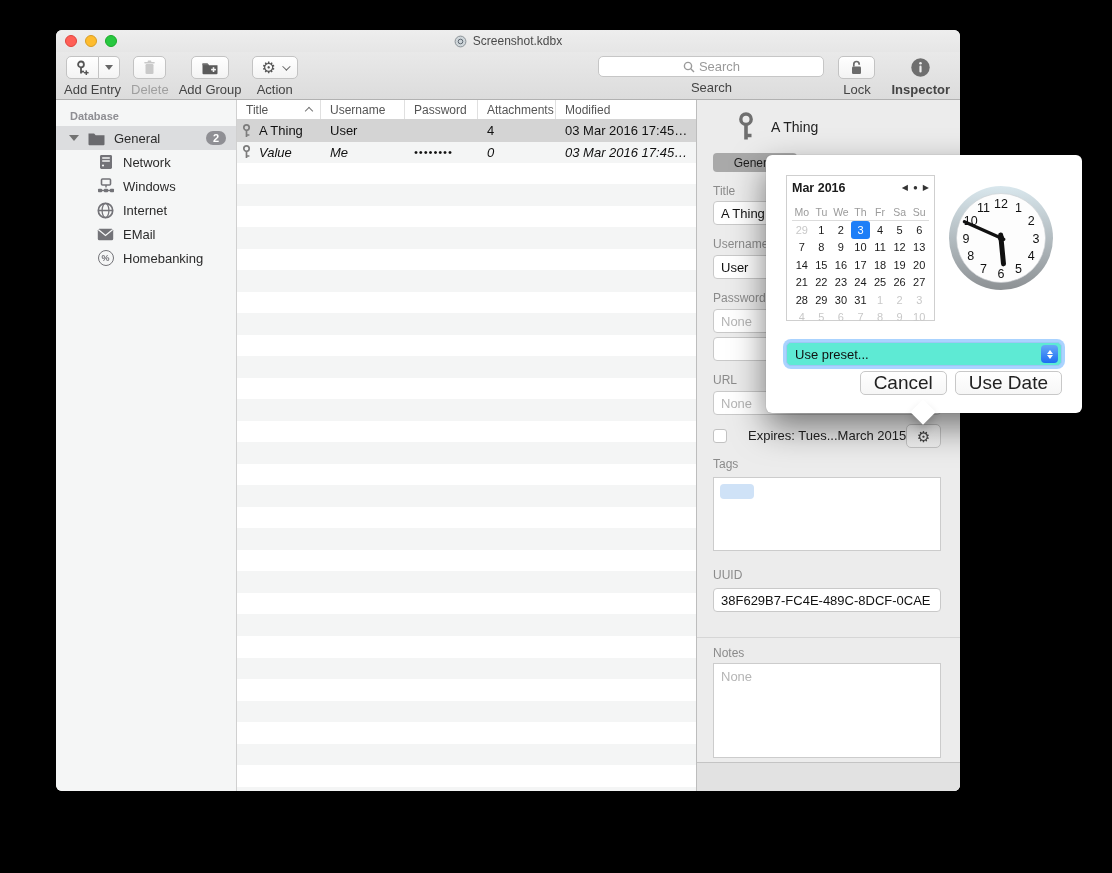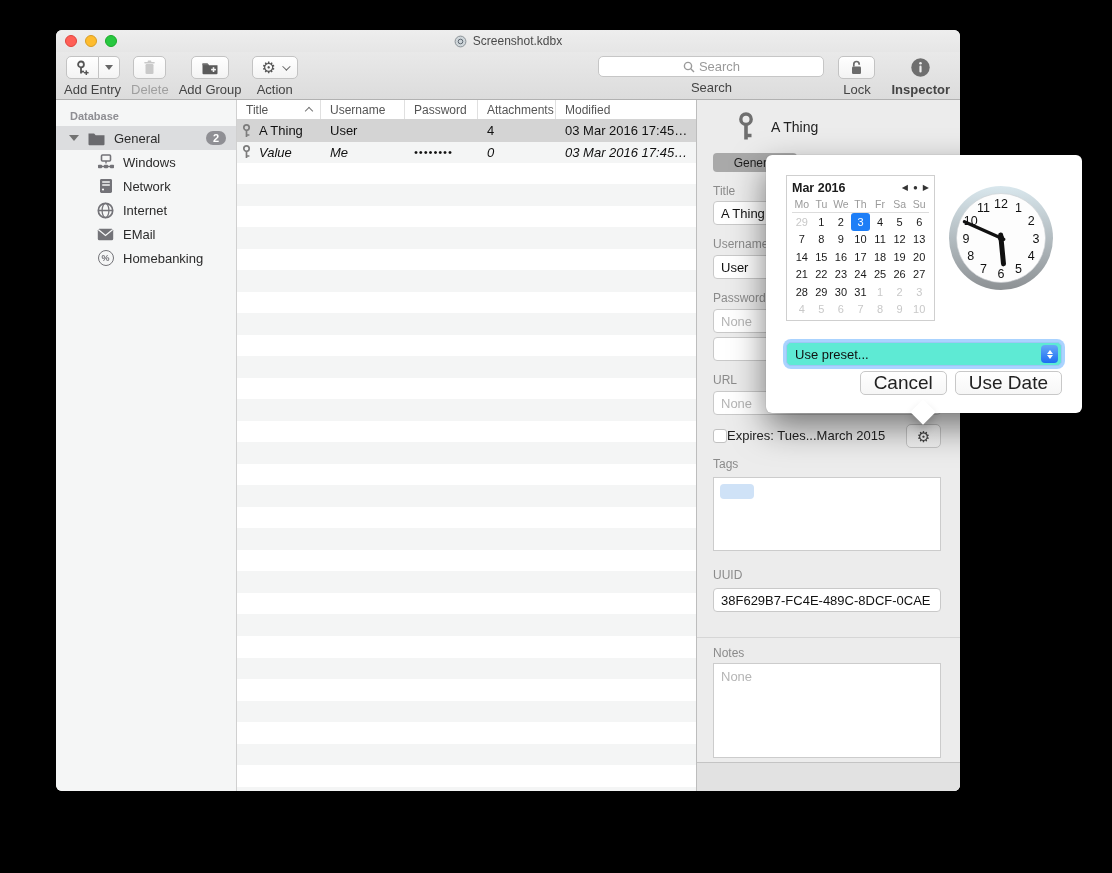--- a/index.html
+++ b/index.html
@@ -87,21 +87,21 @@
     font-size:13px; }
   .ins-abs { position:absolute; left:16px; width:228px; }
   .ins-label { font-size:12px; color:#8b8b8b; }
   .ins-field { height:24px; background:#fff; border:1px solid #c9c9c9; border-radius:4px;
     width:228px; padding:0 7px; font-size:13px; color:#111; font-family:"Liberation Sans",sans-serif; }
   .ins-field::placeholder { color:#b5b5b5; }
   .entry-header { top:12px; display:flex; align-items:center; gap:14px; padding-left:22px; }
   .entry-title { font-size:14px; color:#222; }
   .tab-pill { top:53px; height:19px; width:84px; background:#a9a9a9; border-radius:4px;
     display:flex; align-items:center; justify-content:center; font-size:12px; color:#1c1c1c; }
-  .expires-row { top:328px; display:flex; align-items:center; gap:0; }
+  .expires-row { top:328px; display:flex; align-items:center; gap:21px; }
   .checkbox { width:14px; height:14px; background:#fff; border:1px solid #c2c2c2; border-radius:3px; }
   .expires-label { font-size:13px; color:#222; white-space:nowrap; }
   .gearbtn { position:absolute; left:209px; top:324px; width:35px; height:24px;
     background:linear-gradient(#fdfdfd,#f1f1f1); border:1px solid #c6c6c6; border-radius:5px;
     display:flex; align-items:center; justify-content:center; }
   .gearbtn .gear-glyph { font-size:15px; color:#444; }
   .tags-box { top:377px; height:74px; background:#fff; border:1px solid #cccccc; padding:6px; }
   .tag-pill { width:34px; height:15px; background:#cfe2f7; border-radius:4px; }
   .uuid-field { top:488px; }
   .ins-sep { position:absolute; left:0; width:264px; border-top:1px solid #d6d6d6; }
@@ -119,21 +119,21 @@
   .pop-arrow { position:absolute; left:148px; bottom:-8px; width:18px; height:18px;
     background:#fff; transform:rotate(45deg); box-shadow:4px 4px 8px rgba(0,0,0,.18); }
 
   .cal { position:absolute; left:20px; top:20px; width:149px; height:146px;
     border:1px solid #cfcfcf; background:#fff; padding:3px 5px; }
   .cal-head { display:flex; align-items:center; height:17px; }
   .cal-month { font-size:12.5px; font-weight:bold; color:#1a1a1a; }
   .cal-nav { margin-left:auto; display:flex; gap:5px; font-size:8px; color:#333;
     align-items:center; }
   .cal-wd { display:grid; grid-template-columns:repeat(7,1fr); font-size:10.5px;
-    color:#9a9a9a; border-bottom:1px solid #dcdcdc; padding-bottom:2px; margin-top:2px; }
+    color:#9a9a9a; border-bottom:1px solid #dcdcdc; padding-bottom:2px; margin-top:10px; }
   .cal-wd span { text-align:center; }
   .cal-grid { display:grid; grid-template-columns:repeat(7,1fr); grid-auto-rows:17.5px; }
   .cal-day { font-size:11px; color:#1a1a1a; display:flex; align-items:center;
     justify-content:center; }
   .cal-day.muted { color:#c8c8c8; }
   .cal-day.sel { background:#1d7ef7; color:#fff; border-radius:3px; }
 
   .clock { position:absolute; left:180px; top:28px; }
 
   .preset { position:absolute; left:20px; top:187px; width:276px; height:24px;
@@ -272,42 +272,42 @@
             <svg width="19" height="15" viewBox="0 0 19 15">
               <path d="M1.5 2.5 h5.6 l1.6 1.8 h8.8 v9 a1 1 0 0 1 -1 1 h-14 a1 1 0 0 1 -1-1 z" fill="#6a6a6e"></path>
             </svg>
           </span>
           <span>General</span>
           <span class="badge">2</span>
         </div>
 
         <div class="side-row child">
           <span class="side-icon">
+            <svg width="14" height="16" viewBox="0 0 14 16">
+              <rect x="1" y="1" width="12" height="14" rx="1.4" fill="#737378"></rect>
+              <line x1="3.2" y1="4" x2="10.8" y2="4" stroke="#f5f6f6" stroke-width="1.3"></line>
+              <line x1="3.2" y1="7" x2="10.8" y2="7" stroke="#f5f6f6" stroke-width="1.3"></line>
+              <circle cx="4" cy="11.5" r="1.1" fill="#f5f6f6"></circle>
+            </svg>
+          </span>
+          <span>Network</span>
+        </div>
+
+        <div class="side-row child">
+          <span class="side-icon">
             <svg width="18" height="16" viewBox="0 0 18 16">
               <rect x="4.5" y="1" width="9" height="6" rx="1" fill="none" stroke="#737378" stroke-width="1.6"></rect>
               <line x1="9" y1="7" x2="9" y2="9.5" stroke="#737378" stroke-width="1.4"></line>
               <line x1="3" y1="12.5" x2="15" y2="12.5" stroke="#737378" stroke-width="1.4"></line>
               <rect x="1" y="10.8" width="4" height="3.4" rx="0.8" fill="#737378"></rect>
               <rect x="7" y="10.8" width="4" height="3.4" rx="0.8" fill="#737378"></rect>
               <rect x="13" y="10.8" width="4" height="3.4" rx="0.8" fill="#737378"></rect>
             </svg>
           </span>
           <span>Windows</span>
-        </div>
-
-        <div class="side-row child">
-          <span class="side-icon">
-            <svg width="14" height="16" viewBox="0 0 14 16">
-              <rect x="1" y="1" width="12" height="14" rx="1.4" fill="#737378"></rect>
-              <line x1="3.2" y1="4" x2="10.8" y2="4" stroke="#f5f6f6" stroke-width="1.3"></line>
-              <line x1="3.2" y1="7" x2="10.8" y2="7" stroke="#f5f6f6" stroke-width="1.3"></line>
-              <circle cx="4" cy="11.5" r="1.1" fill="#f5f6f6"></circle>
-            </svg>
-          </span>
-          <span>Network</span>
         </div>
 
         <div class="side-row child">
           <span class="side-icon">
             <svg width="17" height="17" viewBox="0 0 17 17">
               <circle cx="8.5" cy="8.5" r="7.2" fill="none" stroke="#737378" stroke-width="1.7"></circle>
               <ellipse cx="8.5" cy="8.5" rx="3.4" ry="7.2" fill="none" stroke="#737378" stroke-width="1.3"></ellipse>
               <line x1="1.5" y1="8.5" x2="15.5" y2="8.5" stroke="#737378" stroke-width="1.3"></line>
             </svg>
           </span>

